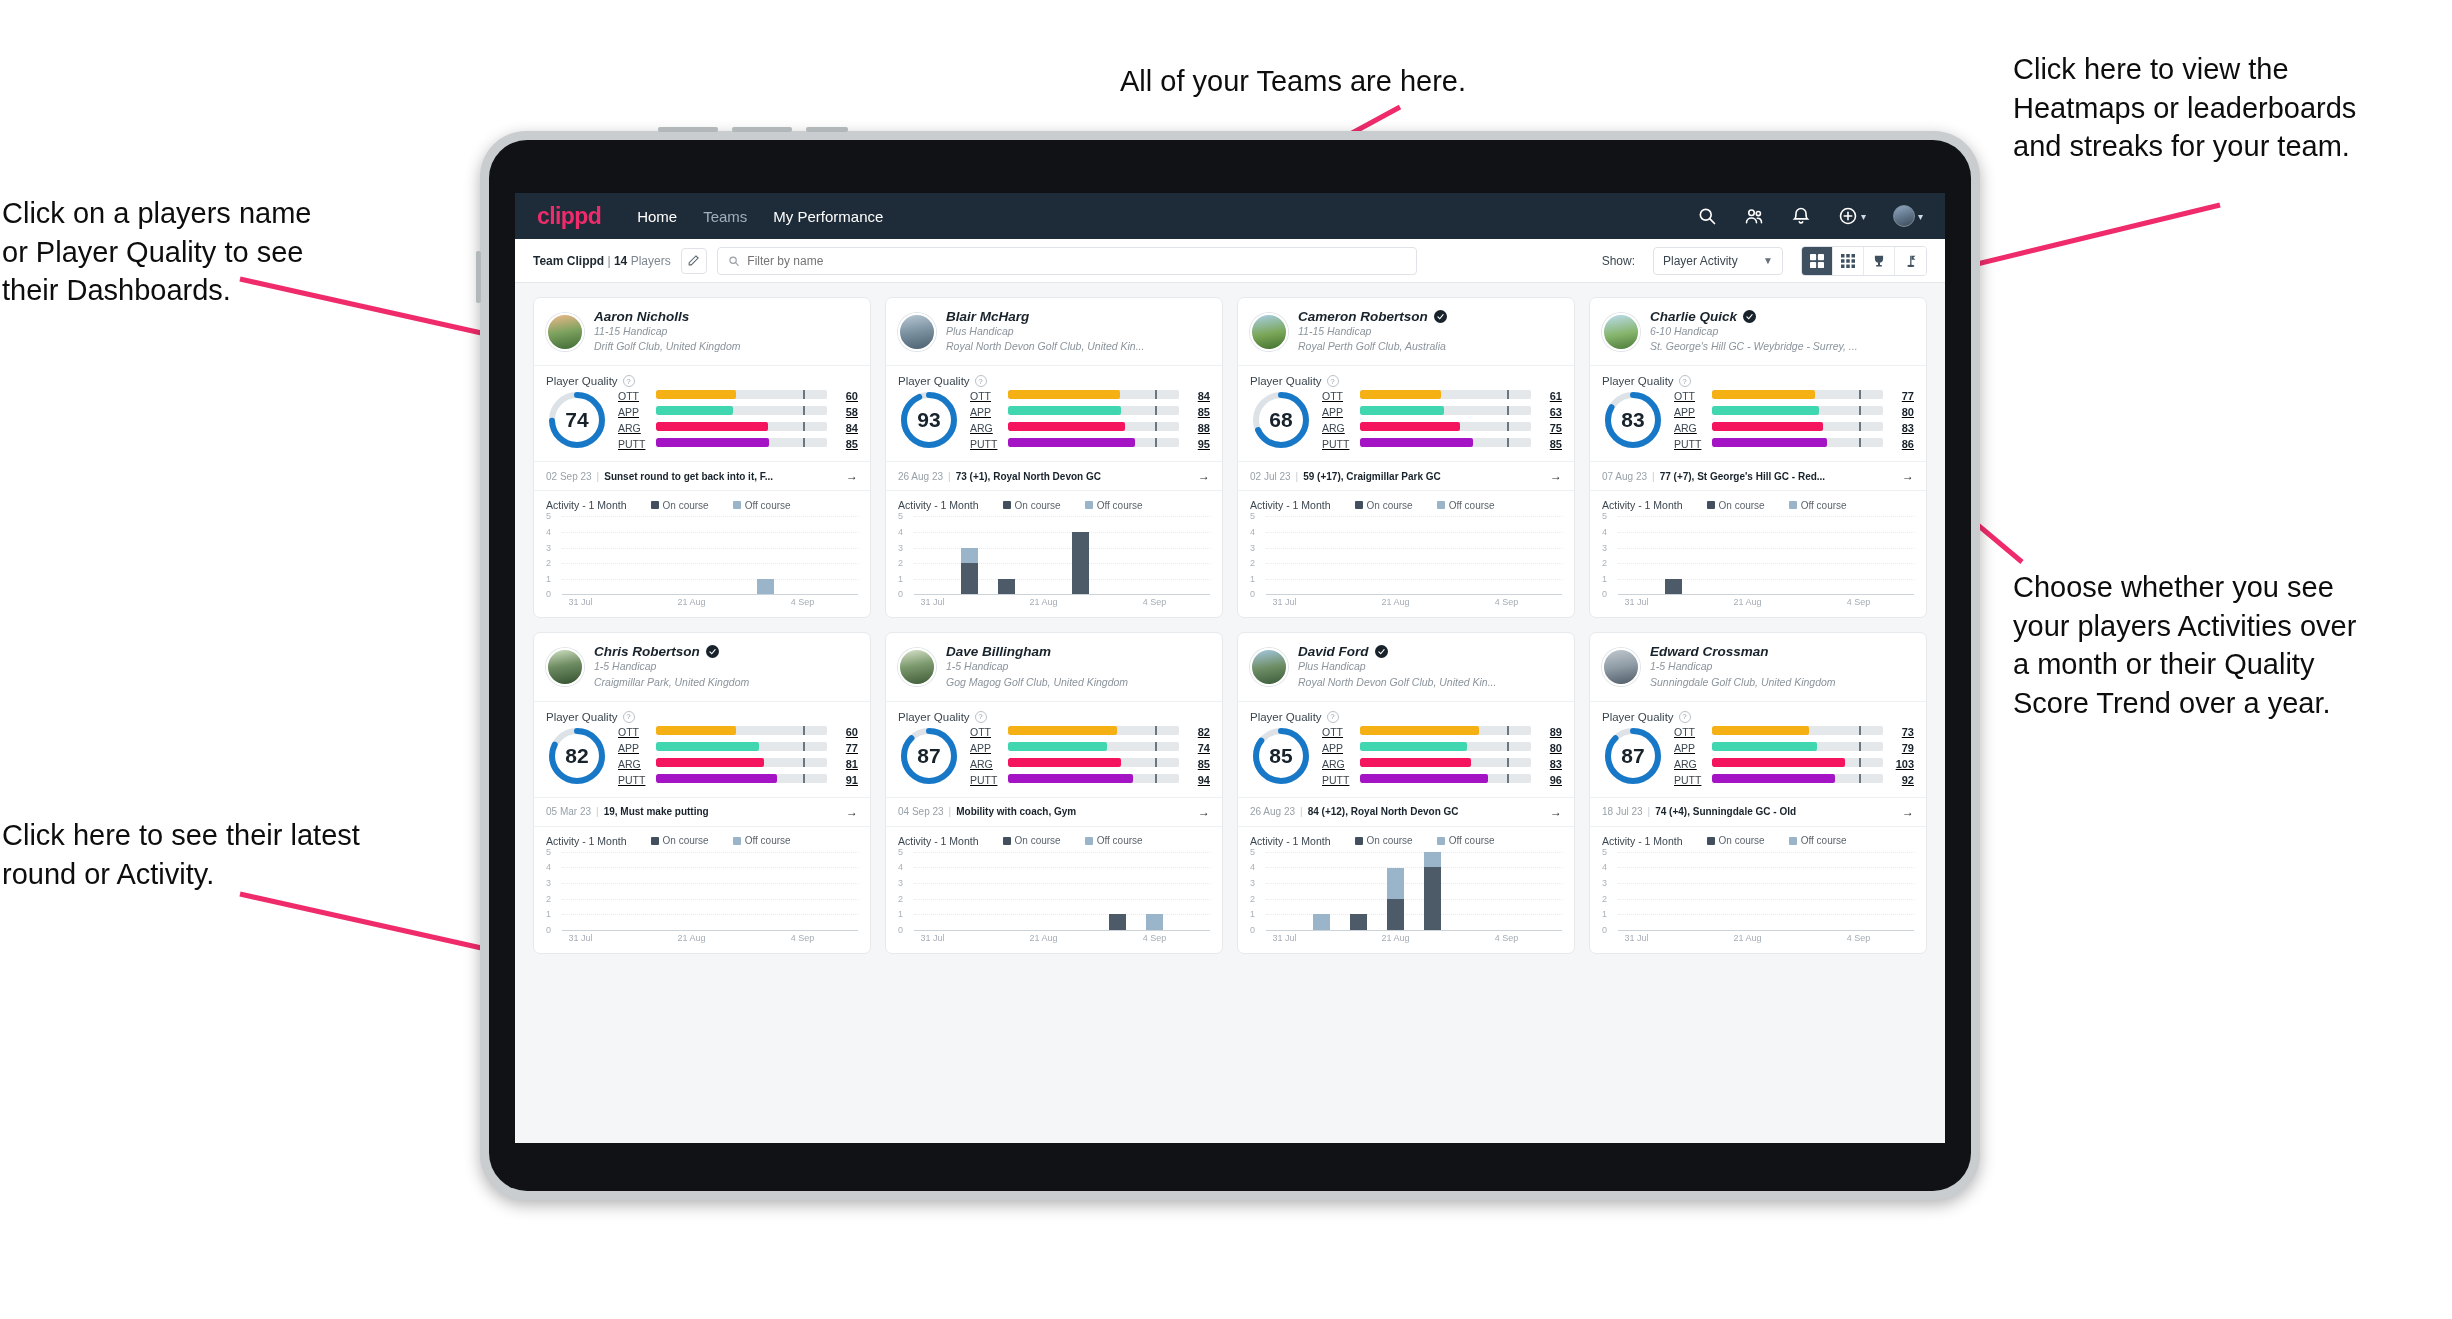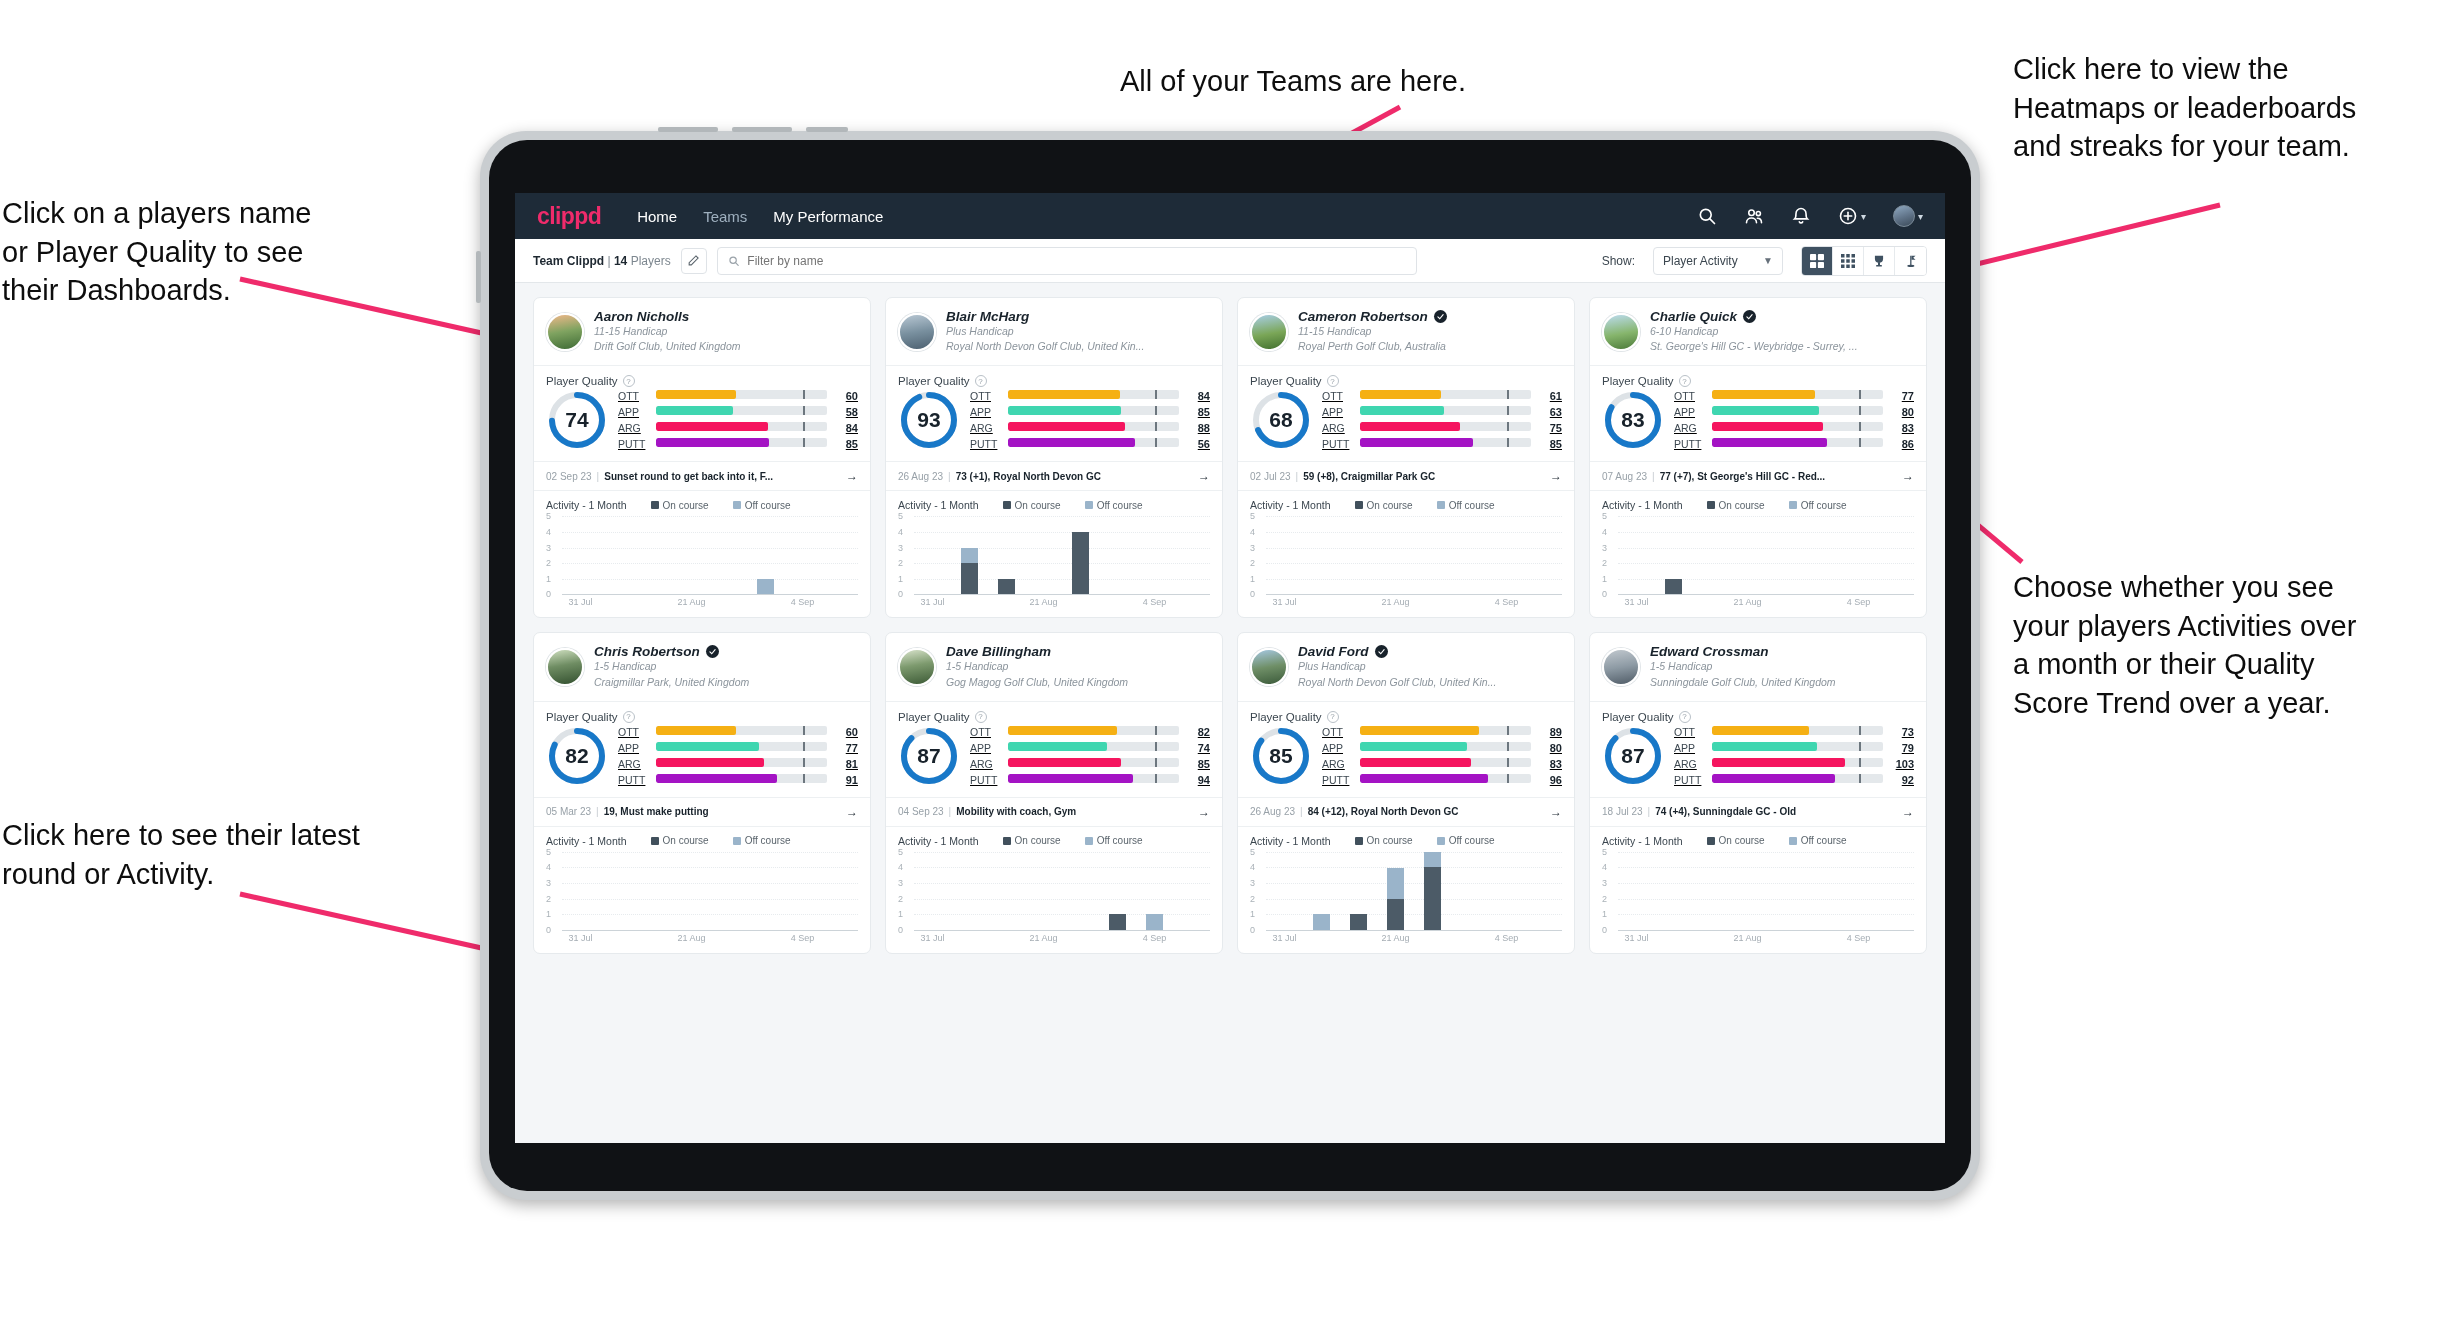--- a/index.html
+++ b/index.html
@@ -550,21 +550,21 @@
                       <span class="btick" style="left:86%"></span>
                     </span>
                     <span class="bval">88</span>
                   </div>
                   <div class="brow">
                     <span class="blabel">PUTT</span>
                     <span class="btrack">
                       <span class="bfill" style="width:74.10000000000001%;background:#a413c4"></span>
                       <span class="btick" style="left:86%"></span>
                     </span>
-                    <span class="bval">56</span>
+                    <span class="bval">95</span>
                   </div>
                 </div>
               </div>
             </div>
             <div class="roundrow">
               <span class="rdate">26 Aug 23</span>
               <span class="rsep">|</span>
               <span class="rtext">73 (+1), Royal North Devon GC</span>
               <span class="rarrow">→</span>
             </div>
@@ -691,21 +691,21 @@
                       <span class="btick" style="left:86%"></span>
                     </span>
                     <span class="bval">85</span>
                   </div>
                 </div>
               </div>
             </div>
             <div class="roundrow">
               <span class="rdate">02 Jul 23</span>
               <span class="rsep">|</span>
-              <span class="rtext">59 (+8), Craigmillar Park GC</span>
+              <span class="rtext">59 (+17), Craigmillar Park GC</span>
               <span class="rarrow">→</span>
             </div>
             <div class="actsec">
               <div class="act-head">
                 <span>Activity - 1 Month</span>
                 <span class="legend"><span class="sw on"></span>On course</span>
                 <span class="legend"><span class="sw off"></span>Off course</span>
               </div>
               <div class="chart">
                 <div class="gl" style="top:0px"></div>

